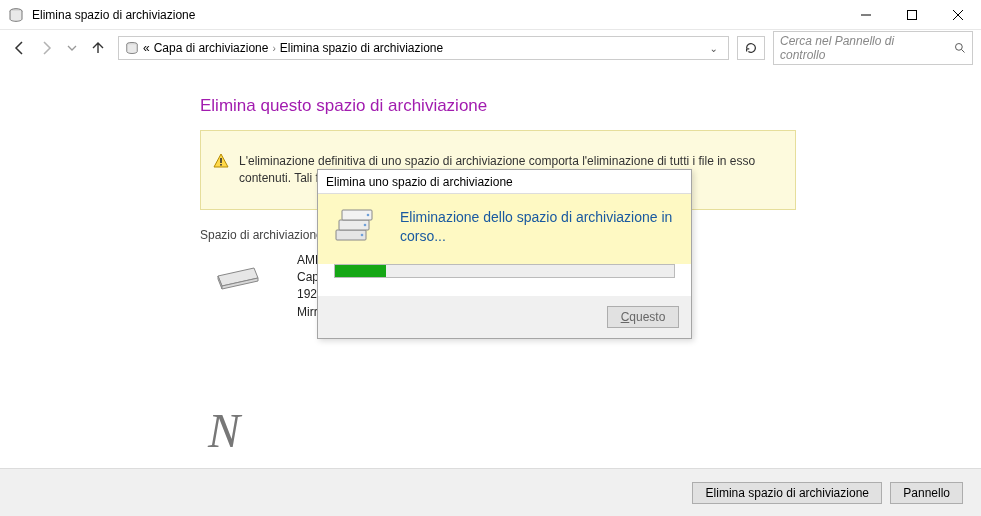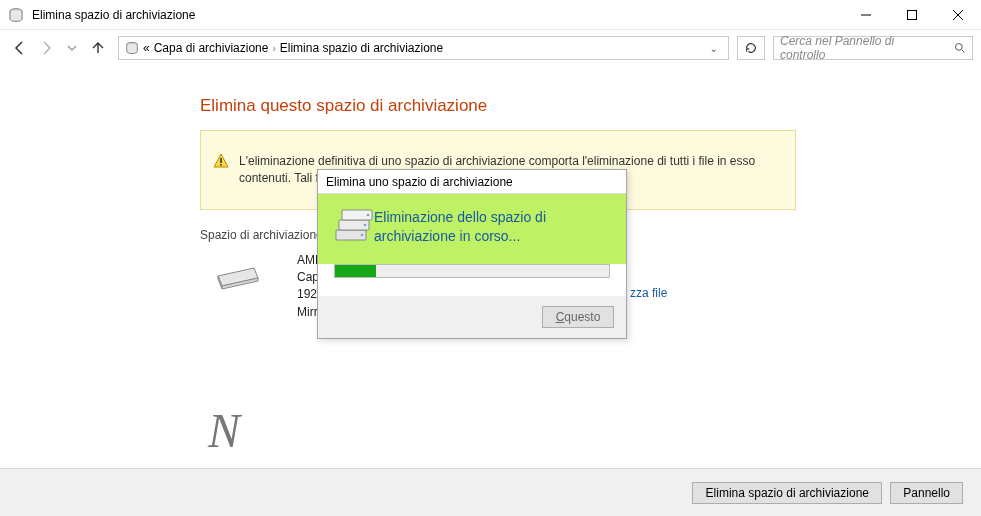--- a/index.html
+++ b/index.html
@@ -12,47 +12,47 @@
 .winbtn { width: 46px; height: 30px; display: flex; align-items: center; justify-content: center; color:#000; }
 
 
 .navbar { height: 36px; display: flex; align-items: center; padding: 0 8px; gap: 2px; }
 .navarrow { width: 24px; height: 24px; display: flex; align-items:center; justify-content:center; color:#6b6b6b; }
 .navarrow.enabled { color:#000; }
 .breadcrumb { flex:1; height:24px; border:1px solid #ccc; display:flex; align-items:center; padding:0 6px; gap:4px; font-size:12px; color:#000; margin:0 6px; }
 .breadcrumb .chev { color:#777; font-size:10px; }
 .breadcrumb .dd { margin-left:auto; color:#555; font-size:10px; padding:0 4px; }
 .refresh { width:28px; height:24px; border:1px solid #ccc; display:flex; align-items:center; justify-content:center; margin-right:6px; }
-.search { width:200px; height:24px; border:1px solid #ccc; display:flex; align-items:center; padding:6px 6px; color:#888; font-style:italic; gap:17px; }
+.search { width:200px; height:24px; border:1px solid #ccc; display:flex; align-items:center; padding:16px 6px; color:#888; font-style:italic; gap:17px; }
 .search .mag { margin-left:auto; color:#555; font-style:normal; font-size:11px; }
 
 
 .content { position:absolute; top:66px; left:0; right:0; bottom:48px; padding: 30px 0 0 200px; }
-.heading { color:#c2410c; font-size:17px; font-weight:400; margin-bottom:14px; }
+.heading { color:#a21caf; font-size:17px; font-weight:400; margin-bottom:14px; }
 .warnbox { background:#fdfadd; border:1px solid #e6de9b; padding:22px 12px; display:flex; gap:10px; width:596px; margin-bottom:18px; }
 .warnbox .wi { width:16px; height:16px; flex-shrink:0; }
 .warnbox .wt { font-size:12px; color:#333; line-height:1.4; }
 .sec-label { font-size:12px; color:#444; margin-bottom:10px; }
 .storage-row { display:flex; gap:14px; align-items:flex-start; padding-left:14px; }
 .drive-img { width:48px; height:34px; margin-top:4px; }
 .storage-info { font-size:12px; color:#222; line-height:1.45;margin-left:21px; }
 .storage-info .l { display:block; }
 .file-link { color:#1a5aa0; font-size:12px; text-decoration:none; }
 .watermark { position:absolute; left:208px; bottom:10px; display:flex; align-items:center; gap:22px; color:#888; font-size:20px; font-style:italic; font-family:Georgia,serif; }
 .watermark .sig { font-size:48px; font-family:"Brush Script MT",cursive; color:#777; }
 
 
 .bottombar { position:absolute; left:0; right:0; bottom:0; height:48px; border-top:1px solid #dcdcdc; background:#f0f0f0; display:flex; align-items:center; justify-content:flex-end; padding:0 18px; gap:8px; }
 .btn { min-width:72px; height:22px; border:1px solid #adadad; background:#e1e1e1; font-size:12px; padding:0 12px; display:flex; align-items:center; justify-content:center; }
 .btn:disabled, .btn.disabled { color:#888; }
 
 
-.dialog { position:absolute; left:317px; top:169px; width:310px; background:#f0f0f0; border:1px solid #a5a5a5; box-shadow:2px 2px 6px rgba(0,0,0,.15); }
+.dialog { position:absolute; left:317px; top:169px; width:375px; background:#f0f0f0; border:1px solid #a5a5a5; box-shadow:2px 2px 6px rgba(0,0,0,.15); }
 .dialog .dt { background:#fff; height:24px; display:flex; align-items:center; padding:0 8px; font-size:12px; border-bottom:1px solid #ddd; }
-.dialog .db { background:#bef264; padding:14px 16px 18px 16px; display:flex; gap:0; }
+.dialog .db { background:#fef9c3; padding:14px 16px 18px 16px; display:flex; gap:26px; }
 .dialog .db .di { width:40px; height:36px; flex-shrink:0; }
 .dialog .db .dm { color:#1a5aa0; font-size:14px; line-height:1.35; }
 .dialog .prog-wrap { background:#fff; padding:0 16px 18px 16px; }
 .prog { height:14px; border:1px solid #bbb; background:#eee; position:relative; }
 .prog .fill { position:absolute; left:0; top:0; bottom:0; width:15%; background:#16a716; }
 .dialog .df { padding:10px 12px; display:flex; justify-content:flex-end; }
 .dialog .df .btn { color:#666; }
 .dialog .df .btn .u { text-decoration:underline; }
 
 svg { display:block; }

